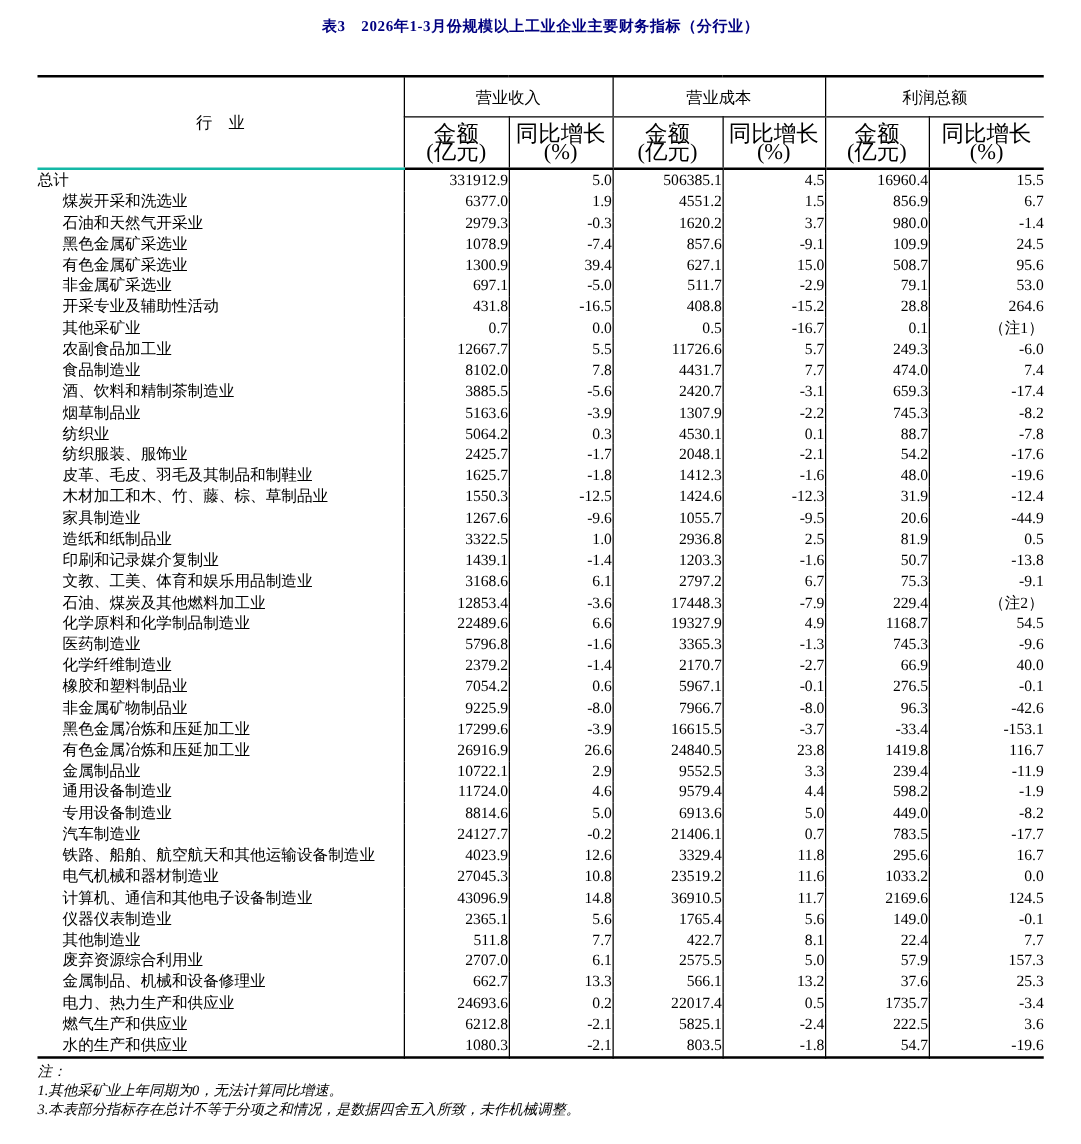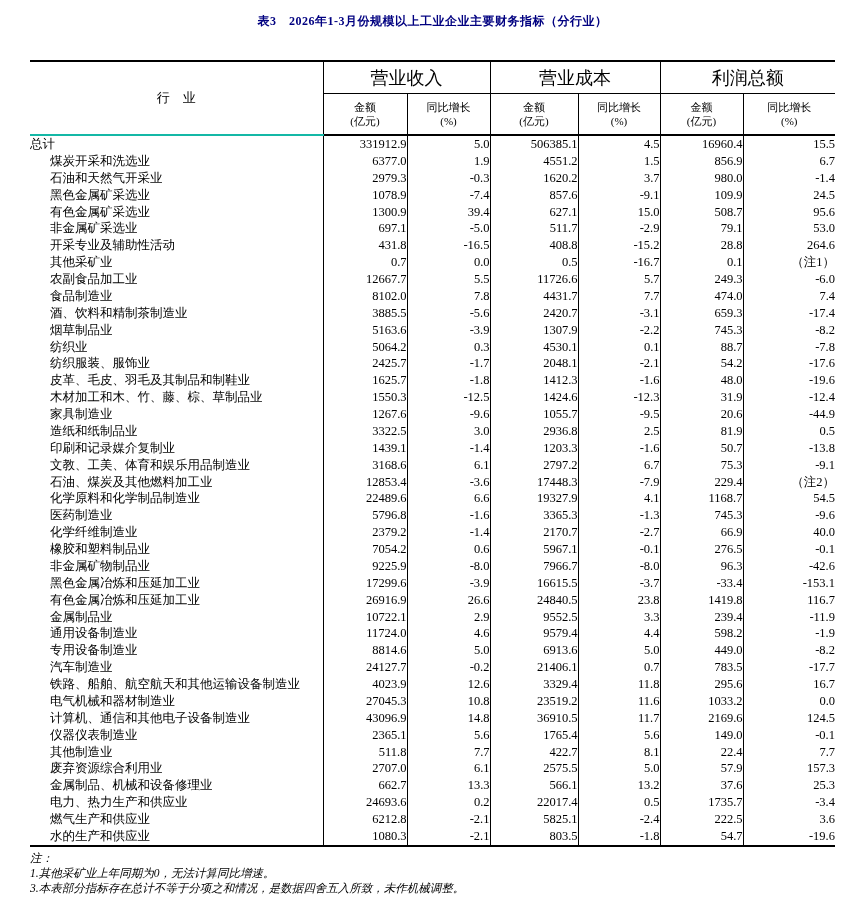--- a/index.html
+++ b/index.html
@@ -33,28 +33,28 @@
   }
   th.industry-h{
     border-bottom:2px solid #14b8a6;
     font-size:13px;
     text-align:center;
   }
   th.grp{
     border-left:1px solid #000;
     border-bottom:1px solid #000;
     height:31px;
-    font-size:18px;
+    font-size:13px;
     text-align:center;
   }
   th.sub-th{
     border-left:1px solid #000;
     border-bottom:2px solid #000;
     height:40px;
-    font-size:11px;
+    font-size:18px;
     line-height:14px;
     text-align:center;
   }
   td.ind{
     text-align:left;
     padding-left:7px;
     font-size:12.5px;
     height:16.88px;
     line-height:16.88px;
     margin-left:11px;
@@ -259,21 +259,21 @@
           <td class="num">1267.6</td>
           <td class="num">-9.6</td>
           <td class="num">1055.7</td>
           <td class="num">-9.5</td>
           <td class="num">20.6</td>
           <td class="num">-44.9</td>
         </tr>
         <tr>
           <td class="ind indent">造纸和纸制品业</td>
           <td class="num">3322.5</td>
-          <td class="num">3.0</td>
+          <td class="num">1.0</td>
           <td class="num">2936.8</td>
           <td class="num">2.5</td>
           <td class="num">81.9</td>
           <td class="num">0.5</td>
         </tr>
         <tr>
           <td class="ind indent">印刷和记录媒介复制业</td>
           <td class="num">1439.1</td>
           <td class="num">-1.4</td>
           <td class="num">1203.3</td>
@@ -297,21 +297,21 @@
           <td class="num">17448.3</td>
           <td class="num">-7.9</td>
           <td class="num">229.4</td>
           <td class="num">（注2）</td>
         </tr>
         <tr>
           <td class="ind indent">化学原料和化学制品制造业</td>
           <td class="num">22489.6</td>
           <td class="num">6.6</td>
           <td class="num">19327.9</td>
-          <td class="num">4.1</td>
+          <td class="num">4.9</td>
           <td class="num">1168.7</td>
           <td class="num">54.5</td>
         </tr>
         <tr>
           <td class="ind indent">医药制造业</td>
           <td class="num">5796.8</td>
           <td class="num">-1.6</td>
           <td class="num">3365.3</td>
           <td class="num">-1.3</td>
           <td class="num">745.3</td>

